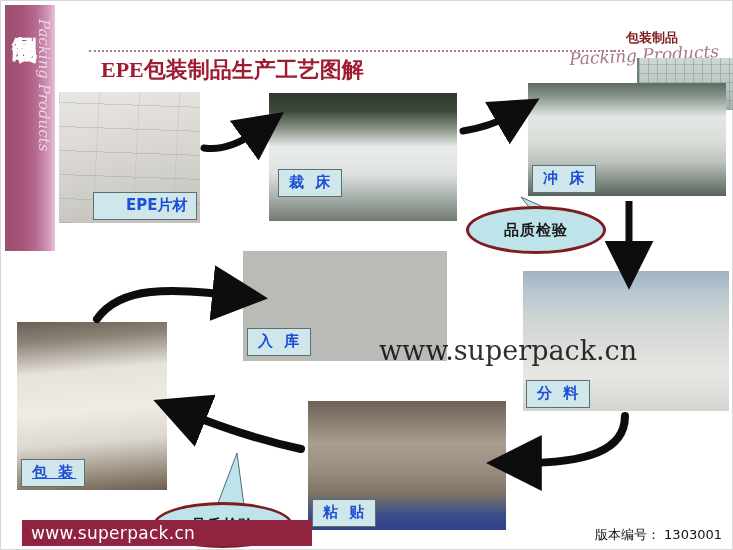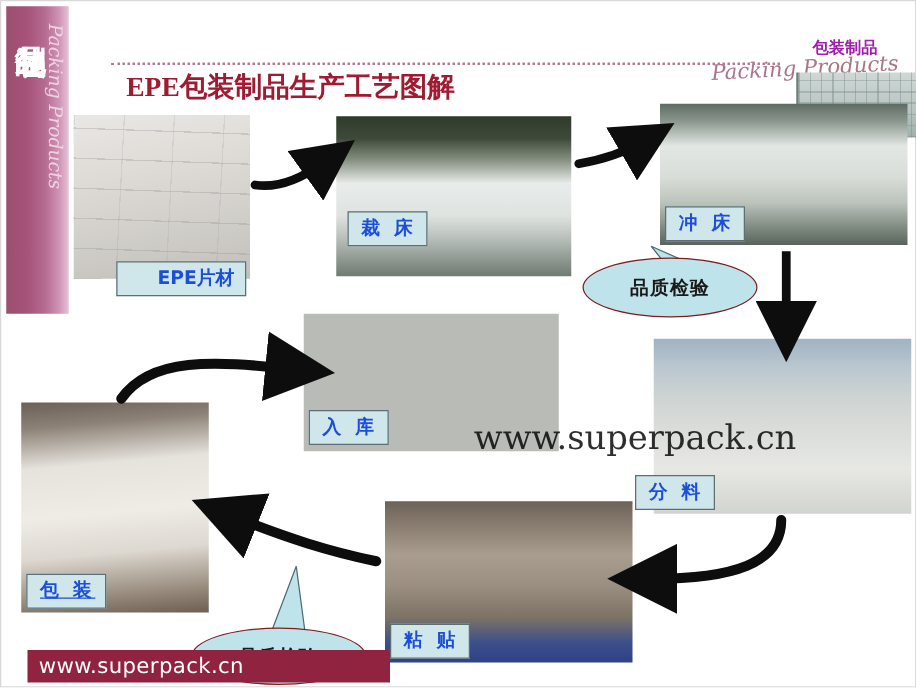--- a/index.html
+++ b/index.html
@@ -49,23 +49,22 @@
   
   .header-title {
     position: absolute; left: 64px; top: 6px;
     font-size: 30px; font-weight: bold; color: #111111;
     white-space: nowrap;
     letter-spacing: -0.5px;
     font-family: "DejaVu Sans", "Liberation Sans", sans-serif;
   }
   .header-suffix {
     position: absolute; left: 625px; top: 28px;
-    font-size: 13px; font-weight: bold; color: #a21caf;
-    white-space: nowrap;
-    margin-left: 24px;
+    font-size: 13px; font-weight: bold; color: #7f1d1d;
+    white-space: nowrap;
   }
   .header-script {
     position: absolute; left: 568px; top: 44px;
     font-size: 17px; color: #9a6070;
     font-style: italic;
     font-family: "DejaVu Serif", "Liberation Serif", serif;
     white-space: nowrap;
     transform: rotate(-3deg);
     opacity: .85;
   }
@@ -138,21 +137,21 @@
     padding: 3px 8px 4px 10px;
     white-space: nowrap;
     font-family: "DejaVu Sans", "Liberation Sans", sans-serif;
   }
   .plabel.tight { letter-spacing: 0px; padding-left: 8px; }
 
   
   .callout {
     position: absolute;
     background: #bfe3ea;
-    border: 1px solid #7f1d1d;
+    border: 3px solid #7f1d1d;
     border-radius: 50%;
     color: #1a1a1a;
     font-size: 15px;
     font-weight: bold;
     display: flex; align-items: center; justify-content: center;
     letter-spacing: 1px;
   }
 
   
   .watermark {
@@ -234,24 +233,25 @@
     <path d="M214,510 L236,452 L244,512 Z" fill="#bfe3ea" stroke="#4c6b72" stroke-width="1"></path>
   </svg>
 
   <div class="callout" style="left:465px; top:205px; width:140px; height:48px;">
     <span>品质检验</span>
   </div>
   <div class="callout" style="left:152px; top:501px; width:140px; height:46px;">
     <span>品质检验</span>
   </div>
 
-  <div class="plabel tight" style="left:92px;  top:208px;padding-left:32px;">EPE片材</div>
+  <div class="plabel tight" style="left:92px;  top:191px;padding-left:32px;">EPE片材</div>
   <div class="plabel" style="left:277px; top:168px;">裁 床</div>
   <div class="plabel" style="left:531px; top:164px;">冲 床</div>
   <div class="plabel" style="left:246px; top:327px;">入 库</div>
-  <div class="plabel" style="left:507px; top:379px;text-align:center;">分 料</div>
+  <div class="plabel" style="left:525px; top:379px;text-align:center;">分 料</div>
   <div class="plabel" style="left:311px; top:498px;">粘 贴</div>
   <div class="plabel" style="left:20px;  top:458px;text-decoration:underline;">包 装</div>
 
   <div class="footer-bar"></div>
   <div class="footer-url">www.superpack.cn</div>
+  <div class="footer-version">版本编号： 1303001</div>
 
 </div>
 
 </body></html>

